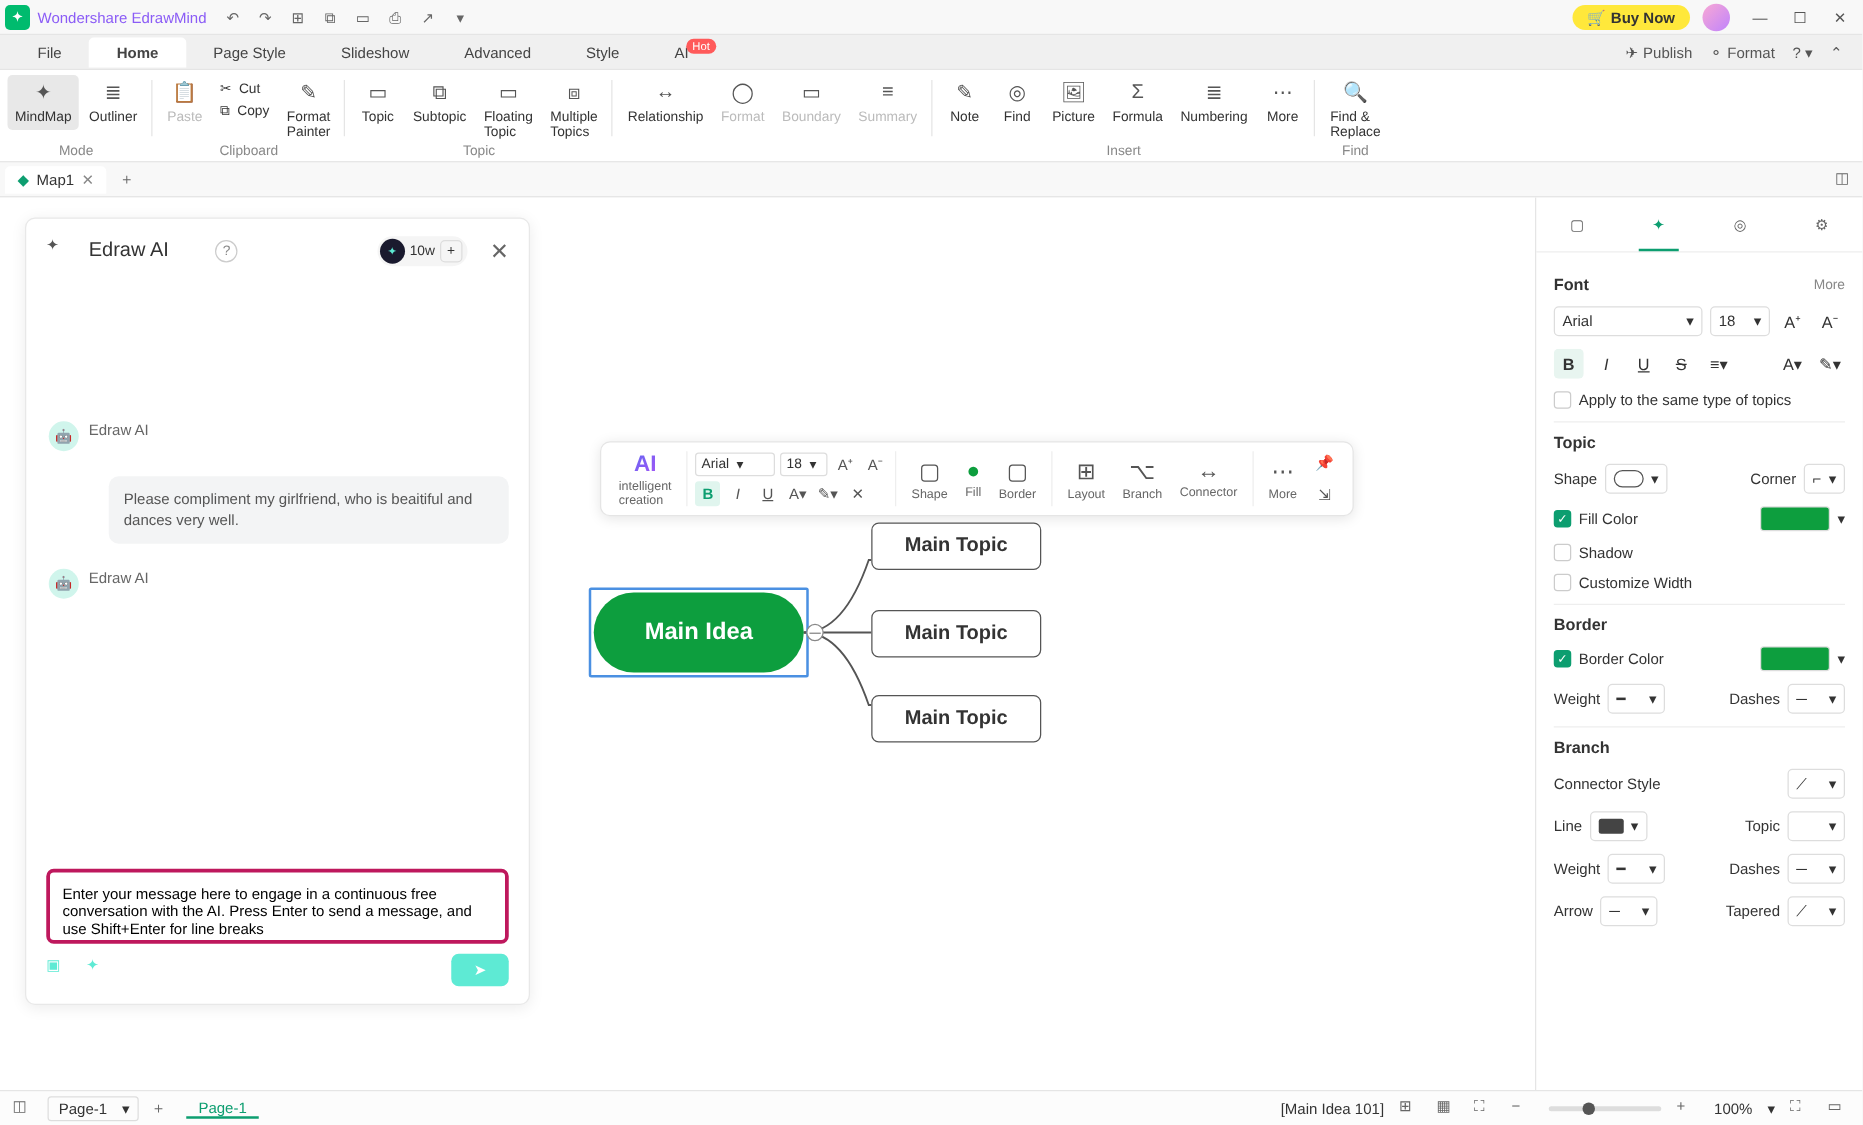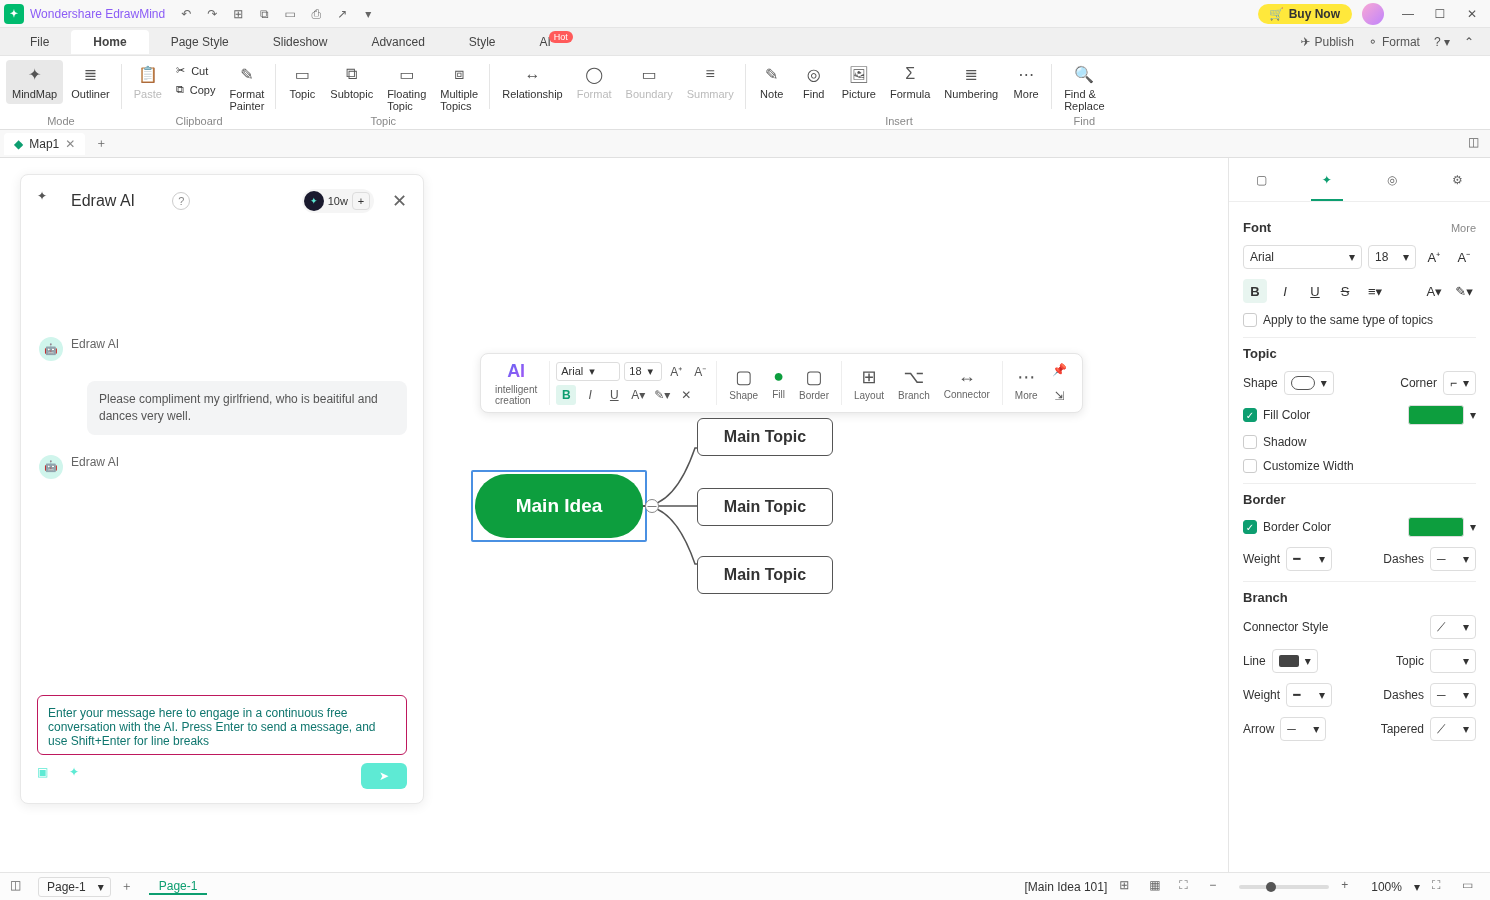--- a/index.html
+++ b/index.html
@@ -63,21 +63,21 @@
 .ai-body { flex:1; overflow-y:auto; padding:10px 16px 10px 18px; position:relative;}
 .ai-body::-webkit-scrollbar { width:6px; }
 .ai-body::-webkit-scrollbar-thumb { background:#d0d0d0; border-radius:3px;}
 .msg-row { display:flex; gap:8px; margin:80px 0 14px;}
 .msg-row.first { margin-top:100px;}
 .msg-row .bot-ico { width:24px; height:24px; background:#d0f5ec; border-radius:50%; display:flex; align-items:center; justify-content:center; flex-shrink:0; font-size:11px;}
 .msg-sender { font-size:12px; color:#666;}
 .msg-bubble { background:#f3f4f5; border-radius:8px; padding:10px 12px; font-size:12px; line-height:1.4; color:#555; margin-top:8px; max-width:340px;}
 .msg-user { margin-left:auto; max-width:320px;}
 .ai-input-area { padding:10px 16px 14px; }
-.ai-input { border:1px solid #be185d; border-radius:6px; padding:10px; font-size:12px; color:#0f766e; height:60px; margin-bottom:8px;}
+.ai-input { border:3px solid #be185d; border-radius:6px; padding:10px; font-size:12px; color:#000000; height:60px; margin-bottom:8px;}
 .ai-actions { display:flex; align-items:center; gap:10px;}
 .ai-action-ico { width:22px; height:22px; color:#5eead4; cursor:pointer;}
 .send-btn { margin-left:auto; background:#5eead4; width:46px; height:26px; border-radius:6px; display:flex; align-items:center; justify-content:center; cursor:pointer; color:#fff;}
 
 
 .float-tb { position:absolute; left:480px; top:195px; background:#fff; border:1px solid #e5e5e5; border-radius:8px; box-shadow:0 2px 10px rgba(0,0,0,.1); display:flex; align-items:center; padding:6px 8px; gap:2px;}
 .float-sec { display:flex; flex-direction:column; align-items:center; padding:0 6px; gap:2px;}
 .float-sec .ico { font-size:18px; color:#555;}
 .float-sec .tiny { font-size:10px; color:#666;}
 .float-div { width:1px; height:44px; background:#eee; margin:0 4px;}

